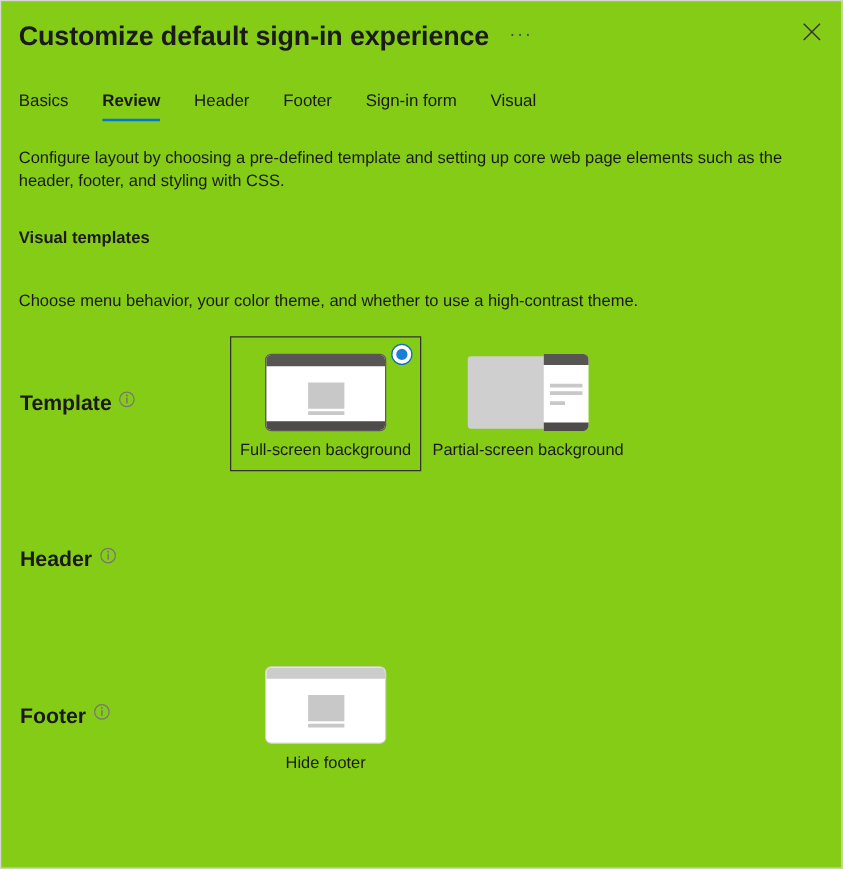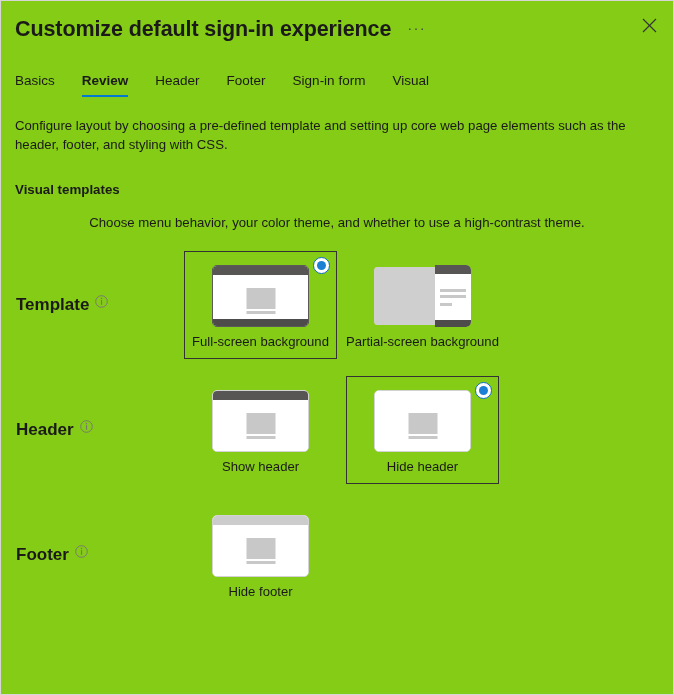--- a/index.html
+++ b/index.html
@@ -92,24 +92,23 @@
     color:#1b1a19;
     max-width:650px;
   }
   .section-title{
     margin-top:28px;
     font-size:13.3px;
     font-weight:700;
     color:#1b1a19;
   }
   .sub-desc{
-    margin-top:18px;
+    margin-top:36px;
     font-size:13.2px;
     color:#1b1a19;
-    text-align:center;
   }
 
   
   .rows{margin-top:12px;}
   .row{
     display:flex;
     align-items:center;
     min-height:125px;
   }
   .row-label{
@@ -343,45 +342,20 @@
           <span>Header</span>
           <span class="info-icon">
             <svg width="13" height="13" viewBox="0 0 13 13">
               <circle cx="6.5" cy="6.5" r="5.8" fill="none" stroke="#757575" stroke-width="0.9"></circle>
               <circle cx="6.5" cy="3.4" r="0.75" fill="#757575"></circle>
               <rect x="5.95" y="5.1" width="1.15" height="4.6" fill="#757575"></rect>
             </svg>
           </span>
         </div>
 
-        <div class="choices">
-
-          <div class="choice">
-            <div class="thumb frame-light">
-              <div class="thumb-inner"></div>
-              <div class="bar top-dark"></div>
-              <div class="center-box"></div>
-              <div class="center-line"></div>
-            </div>
-            <div class="choice-label">Show header</div>
-          </div>
-
-          <div class="choice selected">
-            <div class="radio">
-                <div class="dot"></div>
-              </div>
-            <div class="thumb frame-light">
-              <div class="thumb-inner"></div>
-              <div class="center-box"></div>
-              <div class="center-line"></div>
-            </div>
-            <div class="choice-label">Hide header</div>
-          </div>
-
-        </div>
       </div>
 
       <div class="row">
         <div class="row-label">
           <span>Footer</span>
           <span class="info-icon">
             <svg width="13" height="13" viewBox="0 0 13 13">
               <circle cx="6.5" cy="6.5" r="5.8" fill="none" stroke="#757575" stroke-width="0.9"></circle>
               <circle cx="6.5" cy="3.4" r="0.75" fill="#757575"></circle>
               <rect x="5.95" y="5.1" width="1.15" height="4.6" fill="#757575"></rect>

